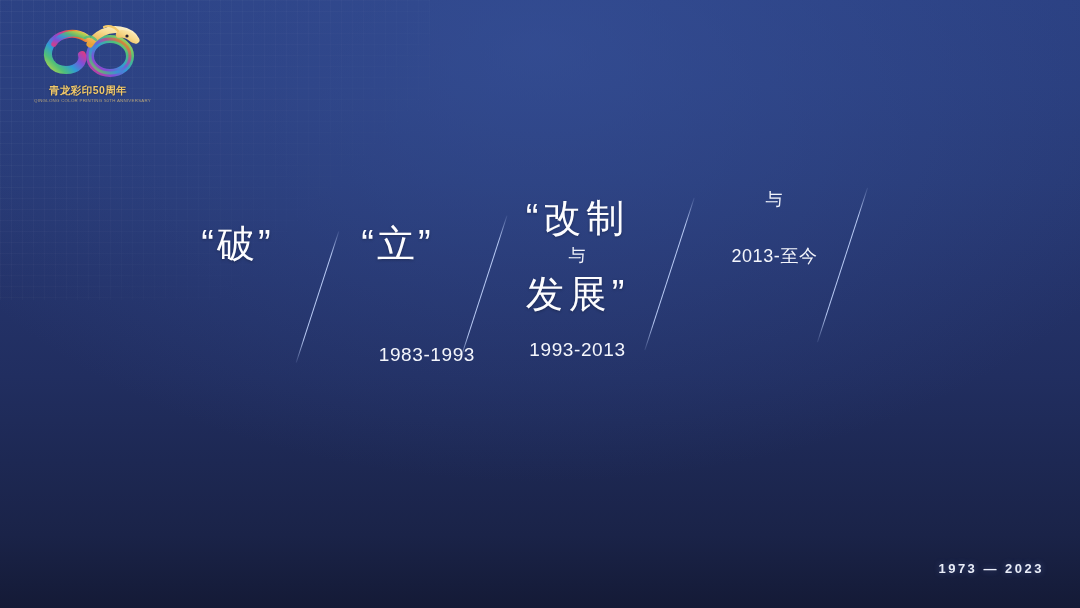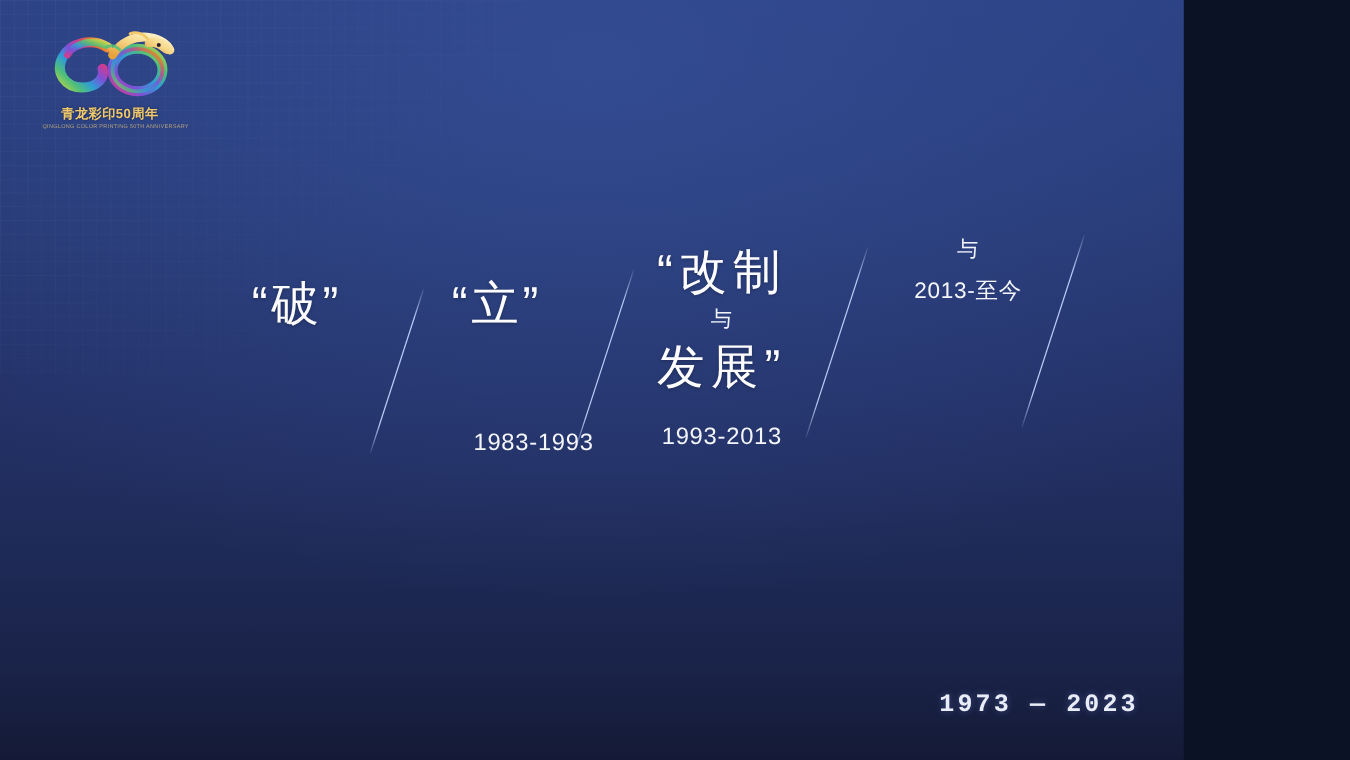--- a/index.html
+++ b/index.html
@@ -6,21 +6,21 @@
     margin: 0;
     padding: 0;
     background: #0b1226;
   }
   body {
     font-family: "Liberation Sans", "DejaVu Sans", sans-serif;
   }
 
   #slide {
     position: relative;
-    width: 947px;
+    width: 1080px;
     height: 608px;
     overflow: hidden;
     background:
       radial-gradient(ellipse 1100px 700px at 50% 8%, rgba(58,86,160,0.55) 0%, rgba(40,62,127,0.0) 62%),
       linear-gradient(180deg,
         #2a3f80 0%,
         #293d7c 14%,
         #273974 30%,
         #24336a 46%,
         #212e60 62%,
@@ -129,22 +129,22 @@
         rgba(196,214,255,0.92) 82%,
         rgba(180,200,255,0.10) 100%);
     transform-origin: 50% 50%;
   }
 
   
   #footer-years {
     position: absolute;
     right: 36px;
     bottom: 32px;
-    font-family: Liberation Mono, monospace;
-    font-size: 20px;
+    font-family: Liberation Sans, sans-serif;
+    font-size: 13px;
     font-weight: bold;
     letter-spacing: 2.5px;
     color: #e9edf8;
     white-space: nowrap;
     text-shadow: 0 0 6px rgba(140,170,255,0.35);
   }
 </style>
 </head>
 <body>
 
@@ -213,20 +213,20 @@
 
     <div class="phase" style="left:485px; top:0px; width:185px;">
       <div class="phase-title two-line" style="margin-top:8px;">“改制</div>
       <div class="phase-conj" style="margin-top:2px;">与</div>
       <div class="phase-title two-line" style="margin-top:2px;">发展”</div>
       <div class="phase-range" style="margin-top:20px;">1993-2013</div>
     </div>
 
     <div class="phase" style="left:672px; top:0px; width:205px;">
       <div class="phase-conj" style="margin-top:2px;">与</div>
-      <div class="phase-range" style="margin-top:8px; font-size:18px;">2013-至今</div>
+      <div class="phase-range" style="margin-top:32px; font-size:18px;">2013-至今</div>
     </div>
 
   </div>
 
   <div id="footer-years">1973 — 2023</div>
 
 </div>
 
 </body></html>

